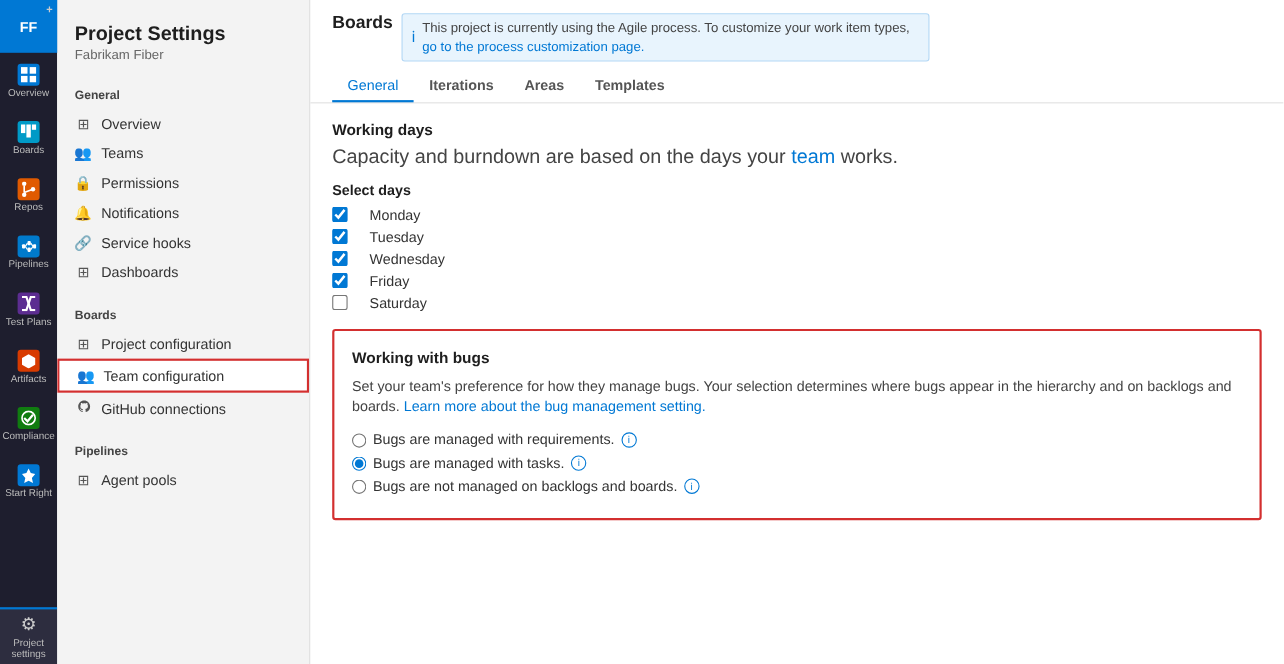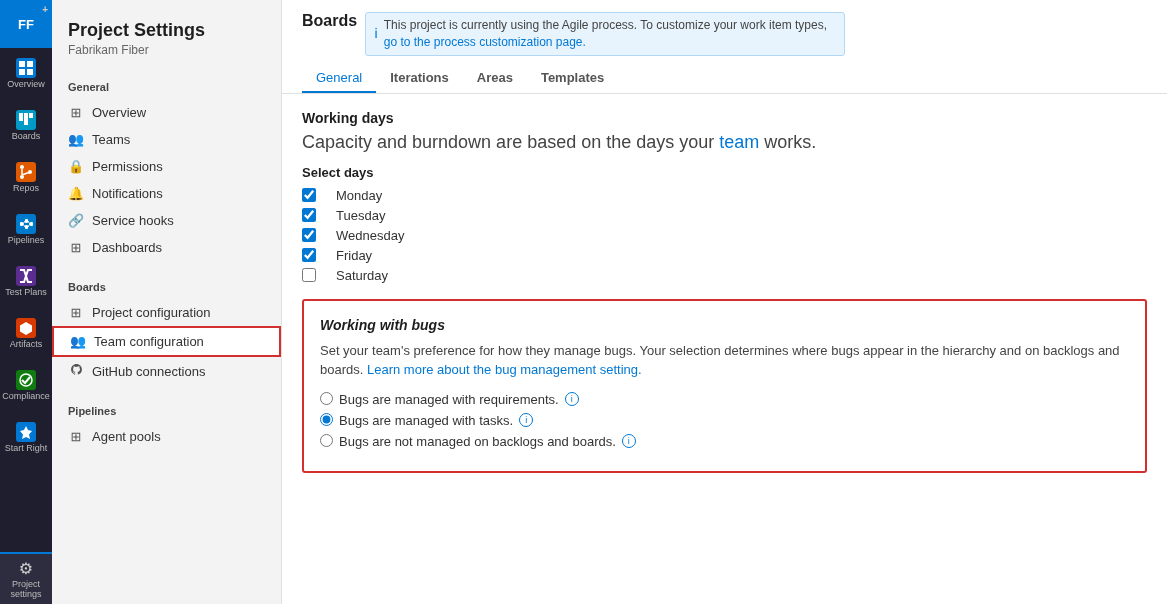--- a/index.html
+++ b/index.html
@@ -242,32 +242,31 @@
       border: 2px solid #d32f2f;
       border-radius: 3px;
       padding: 16px;
       margin-top: 16px;
     }
     .bugs-title {
       font-size: 14px;
       font-weight: 600;
       color: #1e1e1e;
       margin-bottom: 8px;
-      font-style: italic;
     }
     .bugs-desc {
       font-size: 13px;
       color: #444;
       margin-bottom: 12px;
       line-height: 1.5;
     }
     .bugs-desc .link { color: #0078d4; text-decoration: none; cursor: pointer; margin-top: 36px; }
     .radio-row {
       display: flex;
-      align-items: flex-start;
+      align-items: flex-end;
       gap: 6px;
       margin-bottom: 6px;
     }
     .radio-row input[type=radio] {
       accent-color: #0078d4;
     }
     .radio-row label {
       font-size: 13px;
       color: #333;
     }

